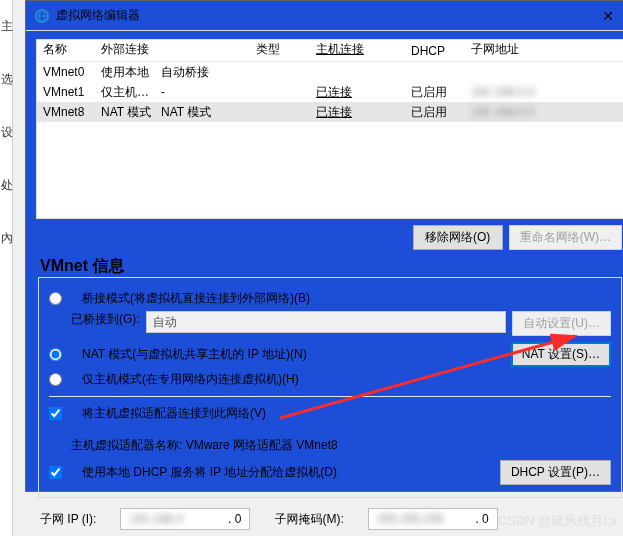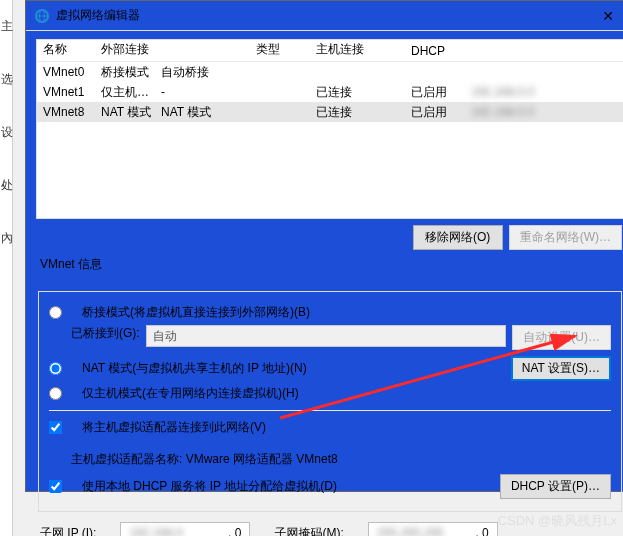--- a/index.html
+++ b/index.html
@@ -14,32 +14,32 @@
 
 .table-wrap { margin: 8px 10px 0 10px; border: 1px solid #dcdcdc; height: 180px; background: #fff; position: relative; }
 .thead { display: flex; border-bottom: 1px solid #e8e8e8; background: #fff; height: 22px; align-items: flex-end; }
 .thead .th { padding: 3px 6px; color: #000; white-space: nowrap; }
 .tbody .tr { display: flex; height: 20px; align-items: center; }
 .tbody .tr .td { padding: 2px 6px; white-space: nowrap; color: #000; overflow: hidden; }
 .tbody .tr.selected { background: #e6e6e6; }
 .c-name { width: 58px; }
 .c-type { width: 60px; }
 .c-ext { width: 155px; }
-.c-host { width: 95px; }
+.c-host { width: 95px; text-decoration: underline; }
 .c-dhcp { width: 60px; }
 .c-subnet { flex: 1; }
 .blur { filter: blur(3px); color: #888 !important; }
 
 .row-buttons { display: flex; justify-content: flex-end; gap: 6px; padding: 6px 12px 0 12px; }
 .btn { background: #e1e1e1; border: 1px solid #adadad; padding: 3px 10px; min-width: 90px; text-align: center; cursor: pointer; font-size: 12px; }
 .btn.disabled { color: #a0a0a0; background: #efefef; border-color: #d0d0d0; cursor: default; }
 .btn.highlighted { border: 2px solid #0078d7; padding: 2px 9px; }
 
 .group { margin: 6px 12px 0 12px; }
-.group-title { font-size: 12px; margin-bottom: 18px; margin-left: 2px; }
+.group-title { font-size: 16px; margin-bottom: 0; margin-left: 2px; font-weight: bold; }
 .group-box { border: 1px solid #dcdcdc; padding: 8px 10px; }
 .radio-row, .check-row { display: flex; align-items: center; margin: 4px 0; gap: 16px; }
 .radio-row input, .check-row input { margin-right: 4px; }
 .indent-row { display: flex; margin: 4px 0 6px 22px; gap: 6px; }
 .sel { flex: 1; height: 22px; background: #f0f0f0; border: 1px solid #c8c8c8; padding: 0 6px; display: flex; align-items: center; color: #555; }
 .right-btn { margin-left: auto; min-width: 90px; }
 .adapter-sub { margin-left: 22px; color: #000; margin-top: 15px; }
 
 .subnet-row { display: flex; align-items: center; gap: 24px; margin: 10px 14px 0 14px; }
 .ip-field { width: 130px; height: 22px; border: 1px solid #bfbfbf; background: #fff; display: inline-flex; align-items: center; justify-content: space-between; padding: 0 8px; font-family: Arial; }
@@ -80,25 +80,26 @@
 
   <div class="content">
 
     <div class="table-wrap">
       <div class="thead">
         <div class="th c-name">名称</div>
         <div class="th c-ext">外部连接</div>
         <div class="th c-type">类型</div>
         <div class="th c-host">主机连接</div>
         <div class="th c-dhcp">DHCP</div>
+        <div class="th c-subnet">子网地址</div>
       </div>
       <div class="tbody">
         <div class="tr">
           <div class="td c-name">VMnet0</div>
-          <div class="td c-type">桥接模式</div>
+          <div class="td c-type">使用本地</div>
           <div class="td c-ext">自动桥接</div>
           <div class="td c-host"></div>
           <div class="td c-dhcp"></div>
           <div class="td c-subnet"></div>
         </div>
         <div class="tr">
           <div class="td c-name">VMnet1</div>
           <div class="td c-type">仅主机…</div>
           <div class="td c-ext">-</div>
           <div class="td c-host">已连接</div>

